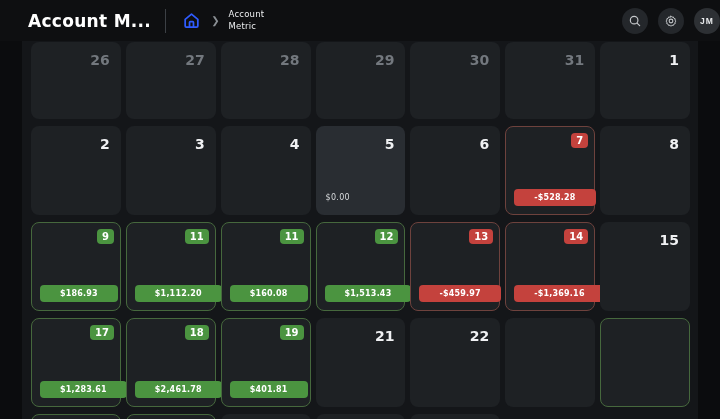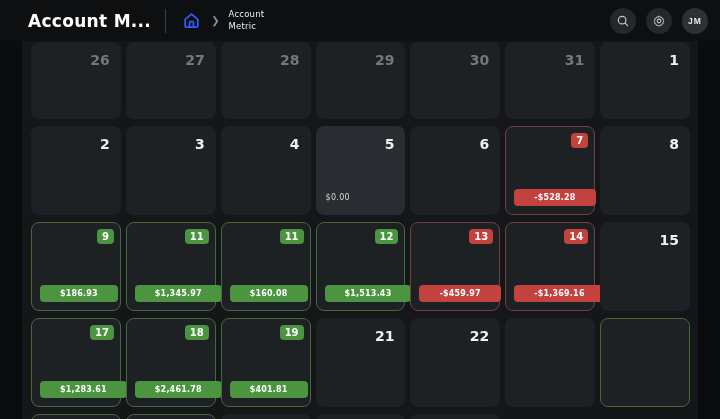--- a/index.html
+++ b/index.html
@@ -32,21 +32,21 @@
   }
   .crumb-chevron {
     color: #8a8f94; font-size: 10px; margin: 0 9px 0 8px;
     line-height: 1;
   }
   .crumb-label {
     font-size: 8.5px; color: #eceef0; line-height: 1.3;
     letter-spacing: 0.2px;
   }
   .header-right {
-    margin-left: auto; margin-right: 12px;
+    margin-left: auto; 
     display: flex; align-items: center; gap: 10px;
   }
   .icon-circle {
     width: 26px; height: 26px; border-radius: 50%;
     background: #24272b;
     display: flex; align-items: center; justify-content: center;
     border: none; cursor: pointer;
   }
   .avatar-circle {
     width: 26px; height: 26px; border-radius: 50%;
@@ -188,21 +188,21 @@
       </div>
       <div class="cell normal">
         <span class="date-plain">8</span>
       </div>
       <div class="cell profit">
         <span class="date-badge">9</span>
         <span class="amount-badge">$186.93</span>
       </div>
       <div class="cell profit">
         <span class="date-badge">11</span>
-        <span class="amount-badge">$1,345.97</span>
+        <span class="amount-badge">$1,112.20</span>
       </div>
       <div class="cell profit">
         <span class="date-badge">11</span>
         <span class="amount-badge">$160.08</span>
       </div>
       <div class="cell profit">
         <span class="date-badge">12</span>
         <span class="amount-badge">$1,513.43</span>
       </div>
       <div class="cell loss">

